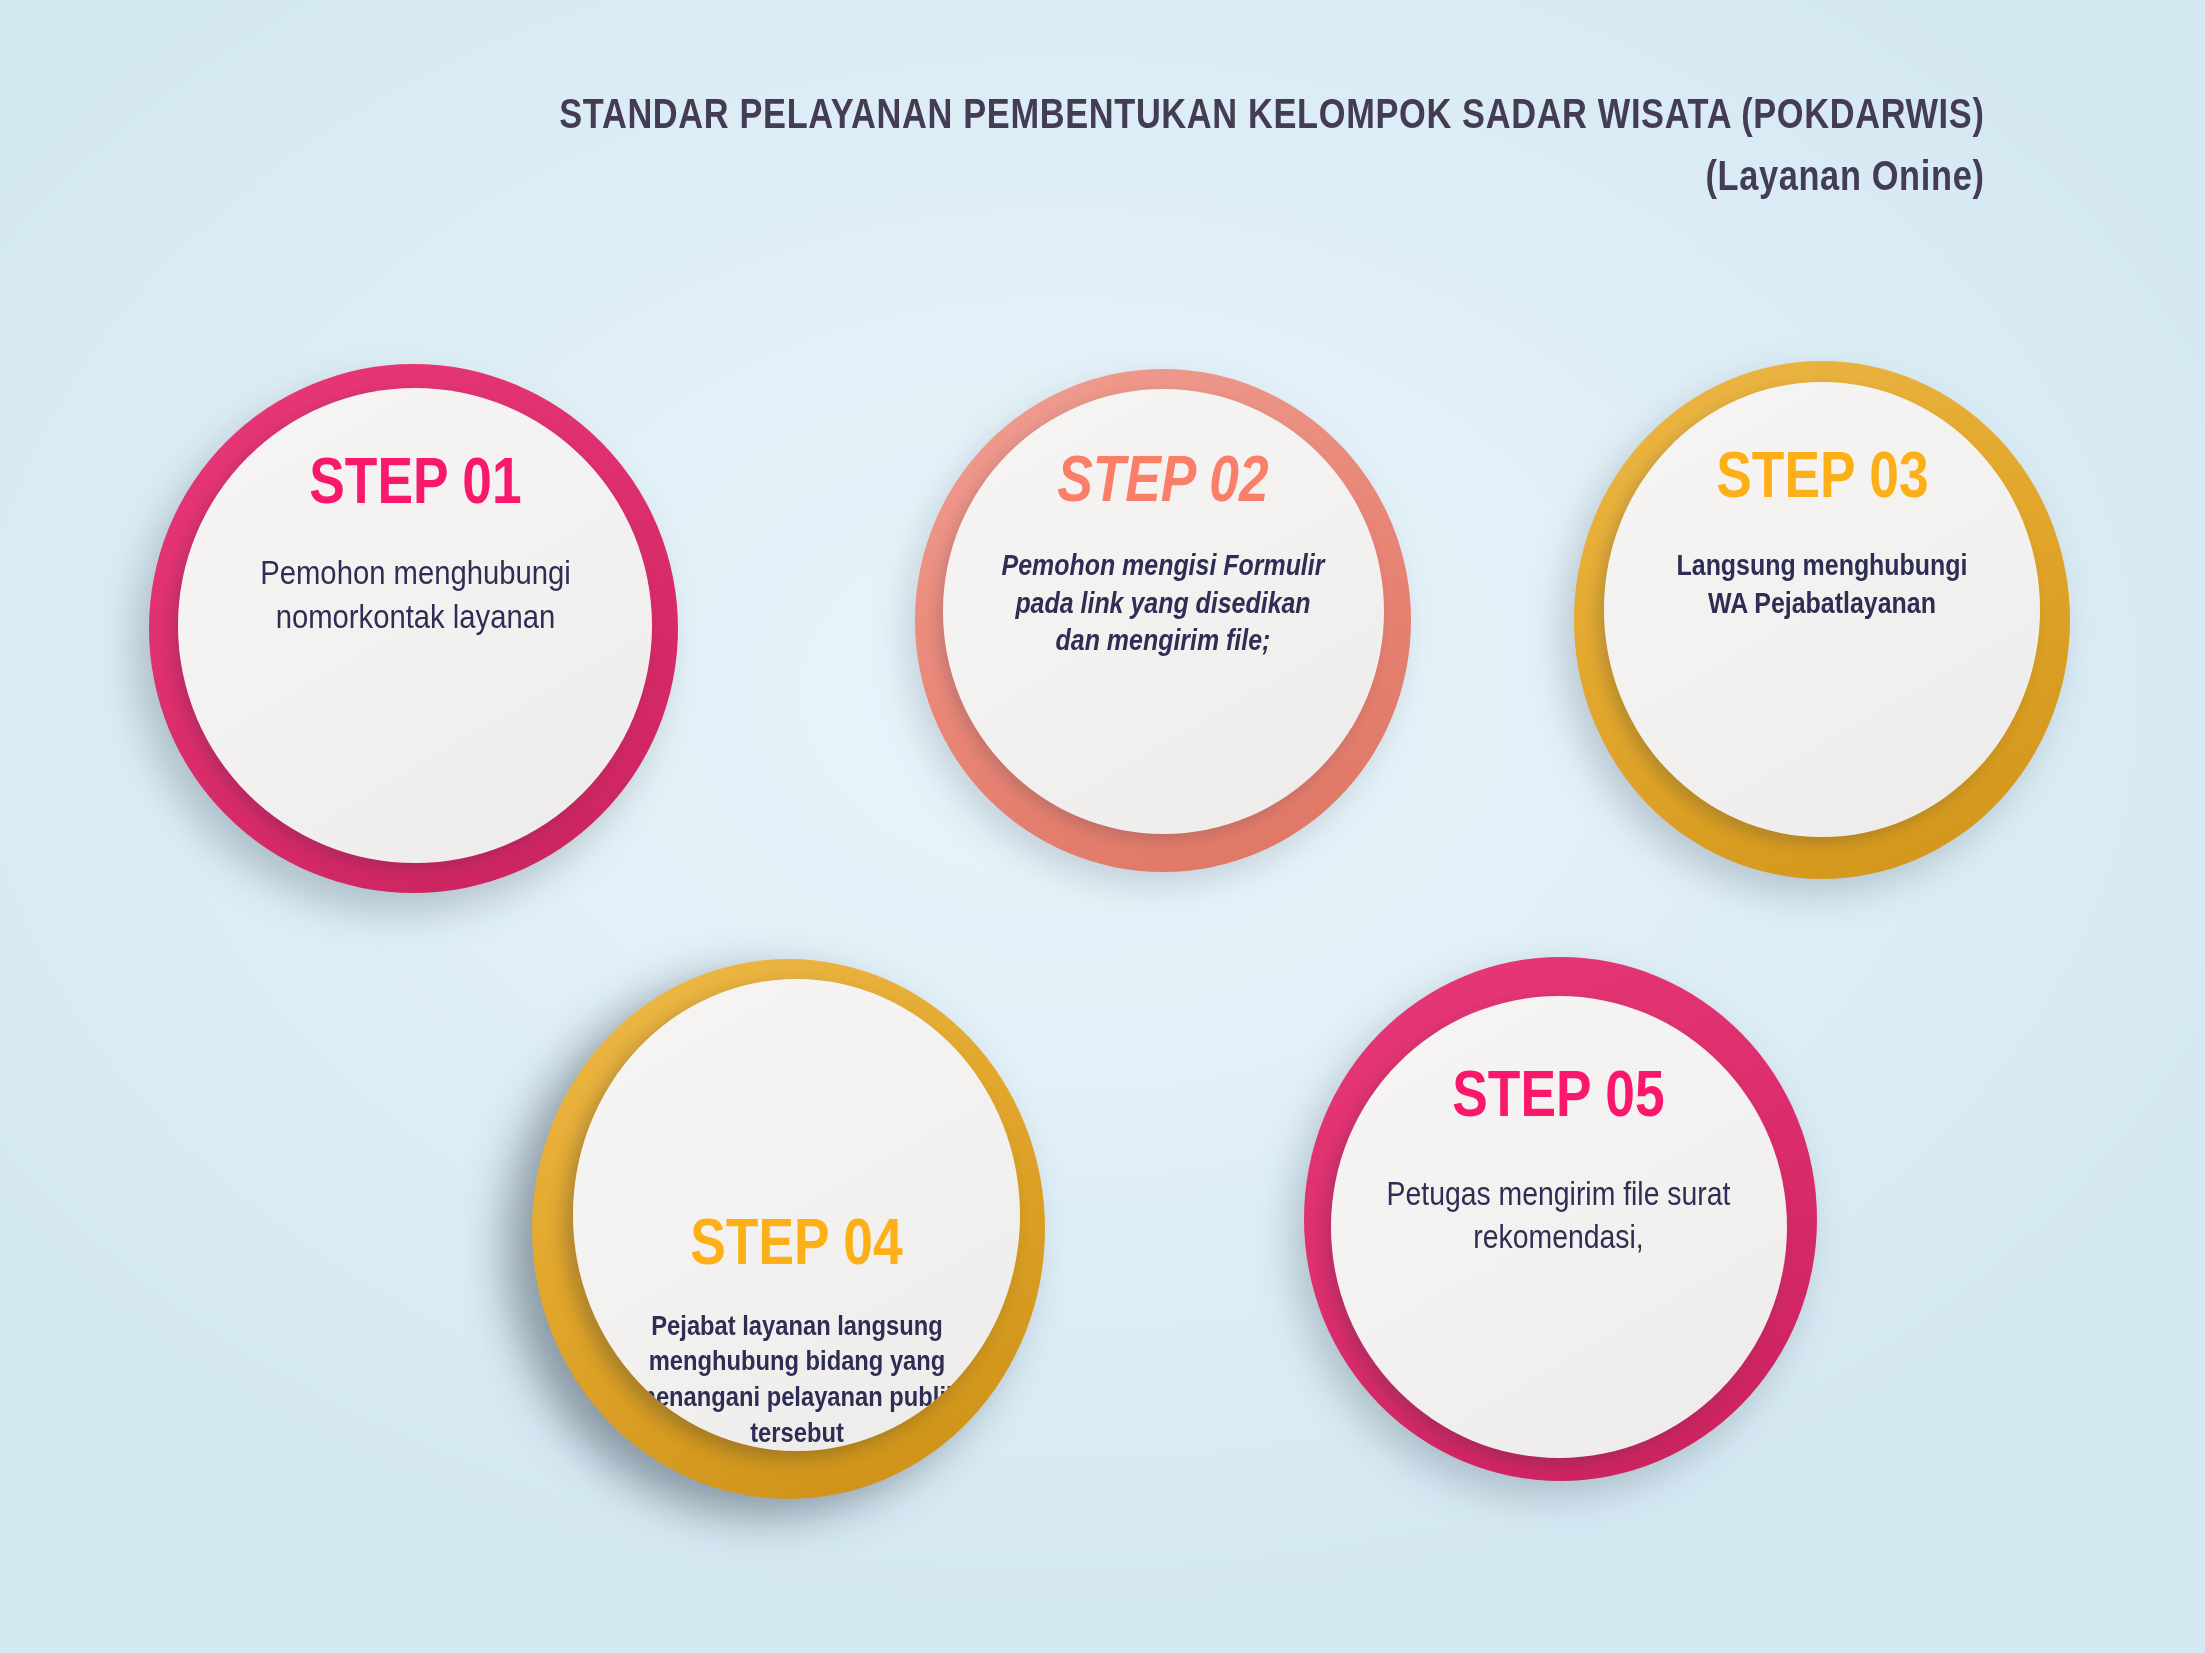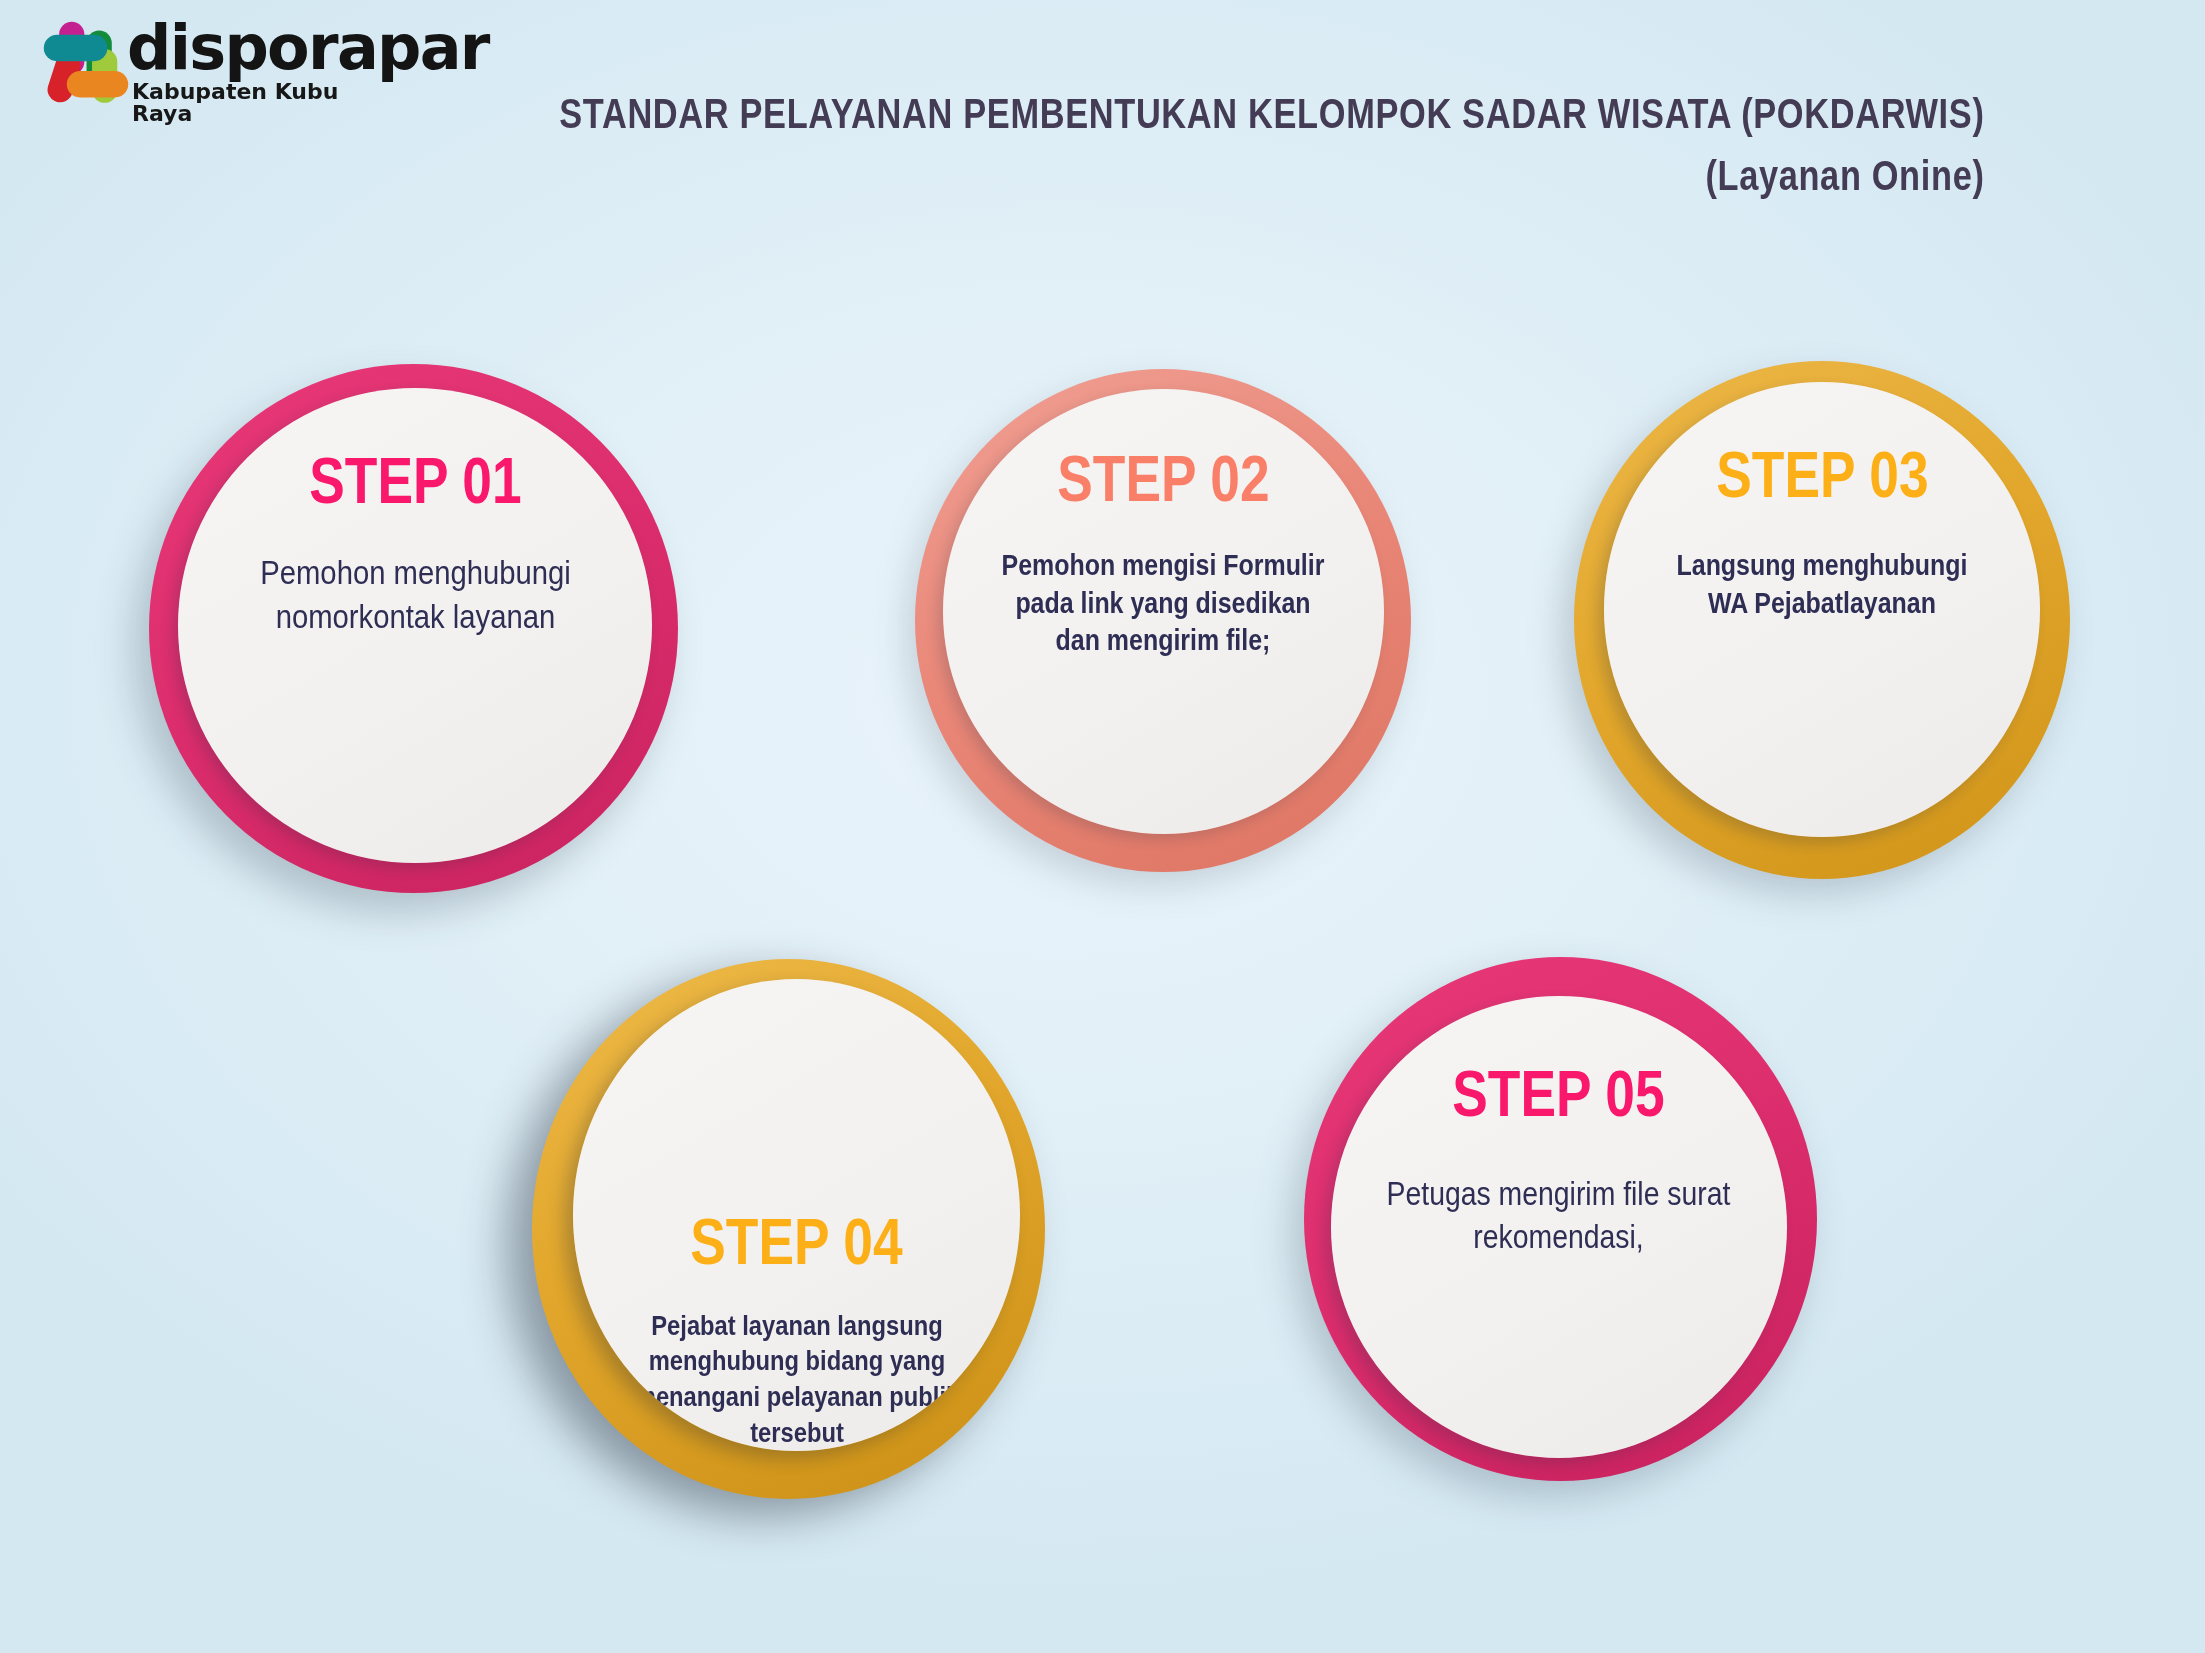--- a/index.html
+++ b/index.html
@@ -132,21 +132,21 @@
                   padding-top: 60px; }
   #step-1 .step-label { color: #f9186b; font-size: 65px; }
   #step-1 .step-body { font-size: 34px; margin-top: 37px; width: 419px; }
 
   
   #step-2 { left: 915px; top: 369px; width: 496px; height: 503px;
             filter: drop-shadow(-10px 14.3px 16.5px rgba(40,55,75,0.17)); }
   #step-2 .ring { background: linear-gradient(155deg, #f0a094 0%, #e98778 46%, #dd7462 100%); }
   #step-2 .disc { left: 27.6px; top: 20px; width: 441px; height: 445px;
                   box-shadow: -5.5px 5.5px 13.2px rgba(40,50,70,0.18);
-                  padding-top: 57px; }
+                  padding-top: 57px; font-style: italic; }
   #step-2 .step-label { color: #f97f68; font-size: 65px; }
   #step-2 .step-body { font-size: 29px; font-weight: 700; margin-top: 36px; width: 386px; }
 
   
   #step-3 { left: 1574px; top: 361px; width: 496px; height: 518px;
             filter: drop-shadow(-12px 16.5px 17.6px rgba(30,45,65,0.20)); }
   #step-3 .ring { background: linear-gradient(155deg, #edb849 0%, #e2a72c 45%, #cf9318 100%); }
   #step-3 .disc { left: 30px; top: 21px; width: 436px; height: 455px;
                   box-shadow: -6.6px 6.6px 14.3px rgba(30,45,65,0.20);
                   padding-top: 60px; }
@@ -171,38 +171,20 @@
                   box-shadow: -6.6px 6.6px 14.3px rgba(30,45,65,0.20);
                   padding-top: 65px; }
   #step-5 .step-label { color: #f9186b; font-size: 65px; }
   #step-5 .step-body { font-size: 33px; margin-top: 47px; width: 419px; }
 </style>
 </head>
 <body>
 
 <div id="stage">
 
-  <div id="logo-block">
-    <svg id="logo-mark" viewBox="0 0 170 175">
-
-      <rect x="36" y="14" width="46" height="96" rx="23" fill="#c5208f"></rect>
-
-      <rect x="86" y="30" width="46" height="96" rx="23" fill="#128c3a"></rect>
-
-      <rect x="22" y="70" width="46" height="92" rx="23" fill="#d7222a" transform="rotate(18 45 116)"></rect>
-
-      <rect x="96" y="64" width="46" height="98" rx="23" fill="#9fca3c"></rect>
-
-      <rect x="8" y="38" width="116" height="48" rx="24" fill="#0f8a92"></rect>
-
-      <rect x="50" y="104" width="112" height="48" rx="24" fill="#e9861f"></rect>
-    </svg>
-    <div id="logo-wordmark">disporapar</div>
-    <div id="logo-sub">Kabupaten Kubu Raya</div>
-  </div>
 
   <div id="title-wrap">
     <div id="title-main" class="title-line">STANDAR PELAYANAN PEMBENTUKAN KELOMPOK SADAR WISATA (POKDARWIS)</div>
     <div id="title-sub" class="title-line">(Layanan Onine)</div>
   </div>
 
   <div id="step-1" class="step">
     <div class="ring"></div>
     <div class="disc">
       <div class="step-label">STEP 01</div>

